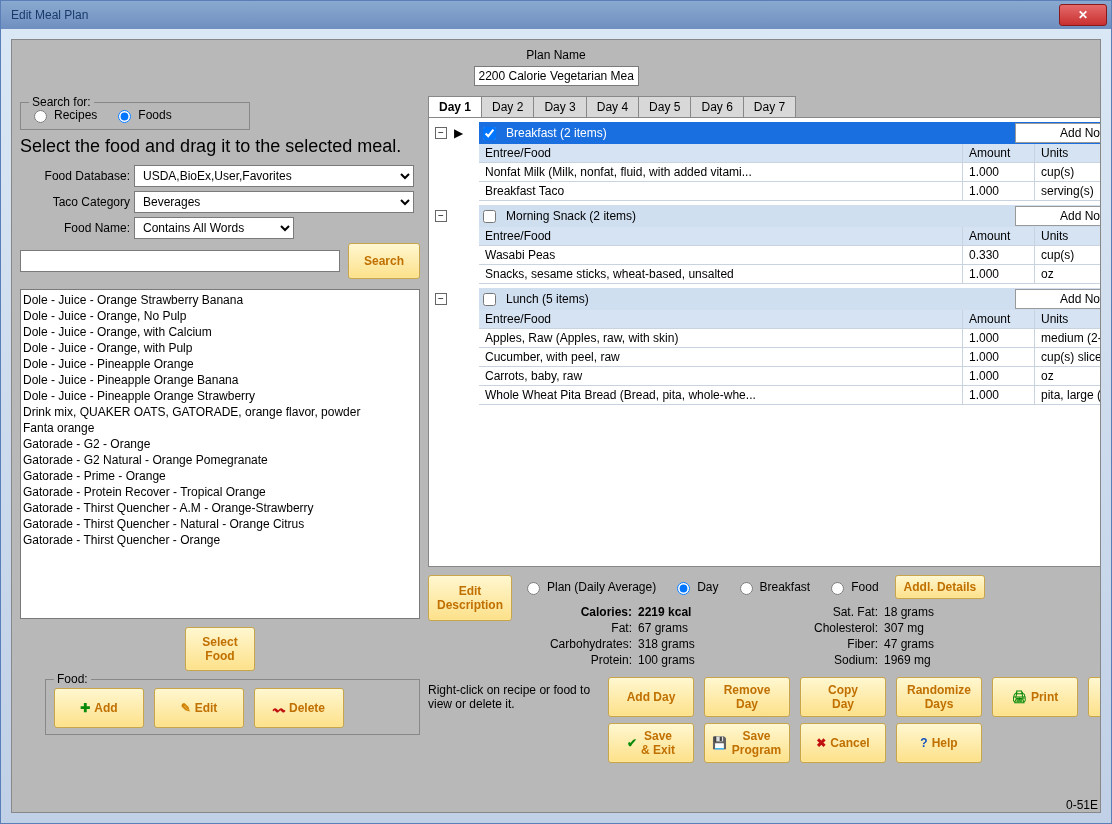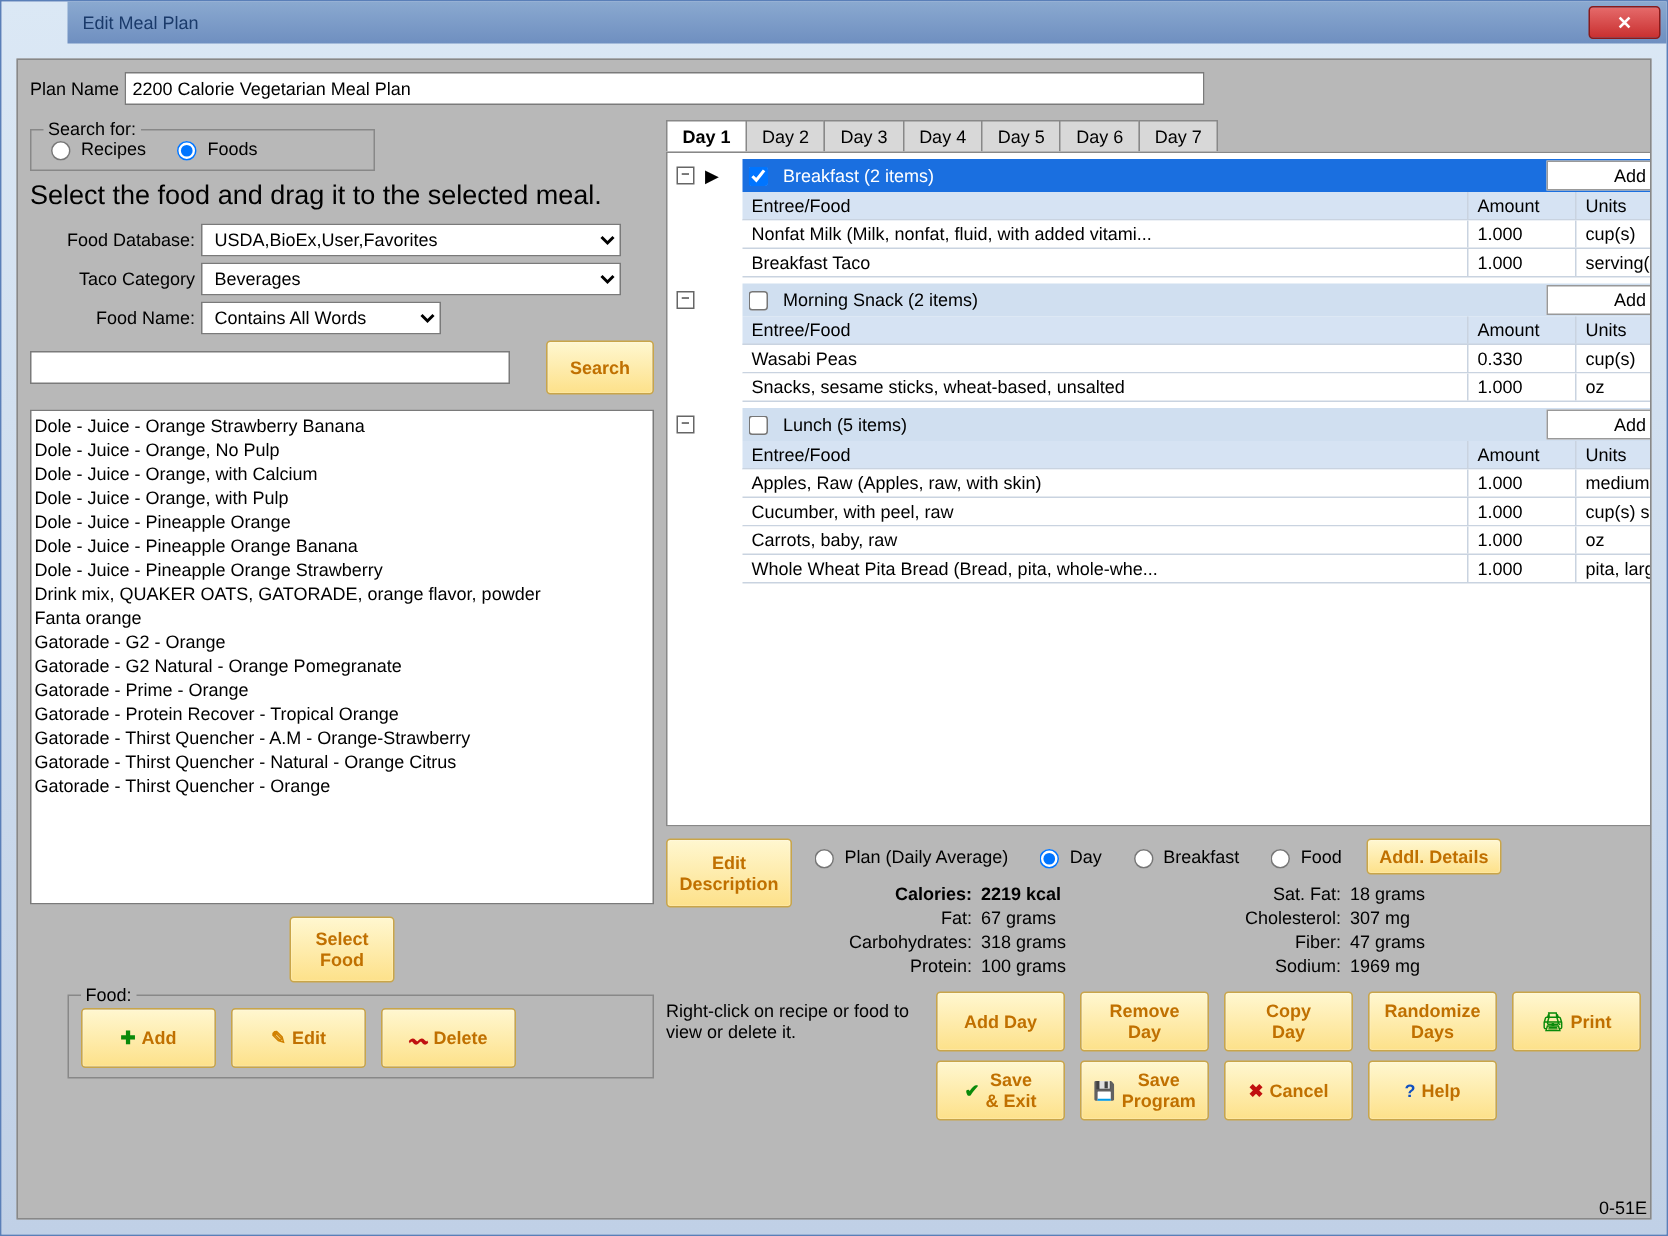--- a/index.html
+++ b/index.html
@@ -1,37 +1,37 @@
 <!DOCTYPE html>
 <html><head>
 <meta charset="utf-8">
 <style>
 * { box-sizing: border-box; font-family: Tahoma, Arial, sans-serif; font-size: 12px; }
 body { margin: 0; background: #fff; }
 .window { width: 1112px; height: 824px; border: 1px solid #5a7fb8; background: linear-gradient(#dbe8f5, #c0d0e6); display: flex; flex-direction: column; }
-.titlebar { height: 28px; background: linear-gradient(#8aa9d0, #6f8fc0); display: flex; align-items: center; padding: 0 4px; color: #1a3a6a; font-size: 13px; font-weight: normal; margin-left: 44px; }
+.titlebar { height: 28px; background: linear-gradient(#8aa9d0, #6f8fc0); display: flex; align-items: center; padding: 0 4px; color: #1a3a6a; font-size: 13px; font-weight: normal; }
 .titlebar .title { flex: 1; padding-left: 6px; }
 .close-btn { width: 48px; height: 22px; background: linear-gradient(#e56a6a, #c93030); border: 1px solid #8a1a1a; border-radius: 3px; color: #fff; display: flex; align-items: center; justify-content: center; font-weight: bold; font-size: 14px; cursor: pointer; }
 .body { flex: 1; margin: 10px; border: 1px solid #888; background: #b8b8b8; padding: 8px; position: relative; overflow: hidden; }
 .row { display: flex; align-items: center; gap: 4px; margin-bottom: 4px; }
 .label { color: #000; }
 input[type=text], select { border: 1px solid #7a7a7a; background: #fff; padding: 2px 4px; height: 22px; }
-.plan-name-row { margin-bottom: 10px; }
+.plan-name-row { margin-bottom: 10px; flex-direction: column; }
 .plan-name-row input { flex: 1; max-width: 720px; }
 .fieldset { border: 1px solid #888; padding: 4px 8px 6px 8px; position: relative; margin-top: 6px; }
 .fieldset .legend { position: absolute; top: -8px; left: 8px; background: #b8b8b8; padding: 0 3px; font-size: 12px; }
 .radio-group { display: flex; gap: 16px; align-items: flex-start; }
 .radio-group label { display: flex; align-items: center; gap: 4px; cursor: pointer; }
 .columns { display: flex; gap: 8px; height: calc(100% - 40px); }
 .left-col { width: 450px; display: flex; flex-direction: column; }
 .right-col { flex: 1; display: flex; flex-direction: column; }
 .instruction { font-size: 18px; color: #000; margin: 6px 0 8px 0; }
 .search-grid .row .label { width: 110px; text-align: right; }
 .search-grid select, .search-grid input[type=text] { width: 280px; }
-.search-btn-area { display: flex; gap: 24px; }
+.search-btn-area { display: flex; gap: 8px; }
 .search-btn { width: 72px; height: 36px; }
 .btn { background: linear-gradient(#fff7d0, #fde18a); border: 1px solid #c9a549; border-radius: 3px; color: #c07000; font-weight: bold; cursor: pointer; padding: 4px 6px; display: inline-flex; align-items: center; justify-content: center; gap: 4px; text-align: center; box-shadow: inset 0 0 1px #fff; }
 .food-list { flex: 1; background: #fff; border: 1px solid #7a7a7a; margin-top: 6px; overflow: auto; padding: 2px; min-height: 300px; max-height: 330px; position: relative; }
 .food-list .item { white-space: nowrap; color: #000; line-height: 16px; cursor: pointer; }
 .select-food-row { text-align: center; margin-top: 8px; }
 .select-food-btn { width: 70px; height: 44px; line-height: 14px; }
 .food-box { margin-top: 8px; margin-left: 25px; }
 .food-actions { display: flex; gap: 10px; margin-top: 4px; }
 .food-actions .btn { width: 90px; height: 40px; }
 .tabs { display: flex; gap: 0; }

